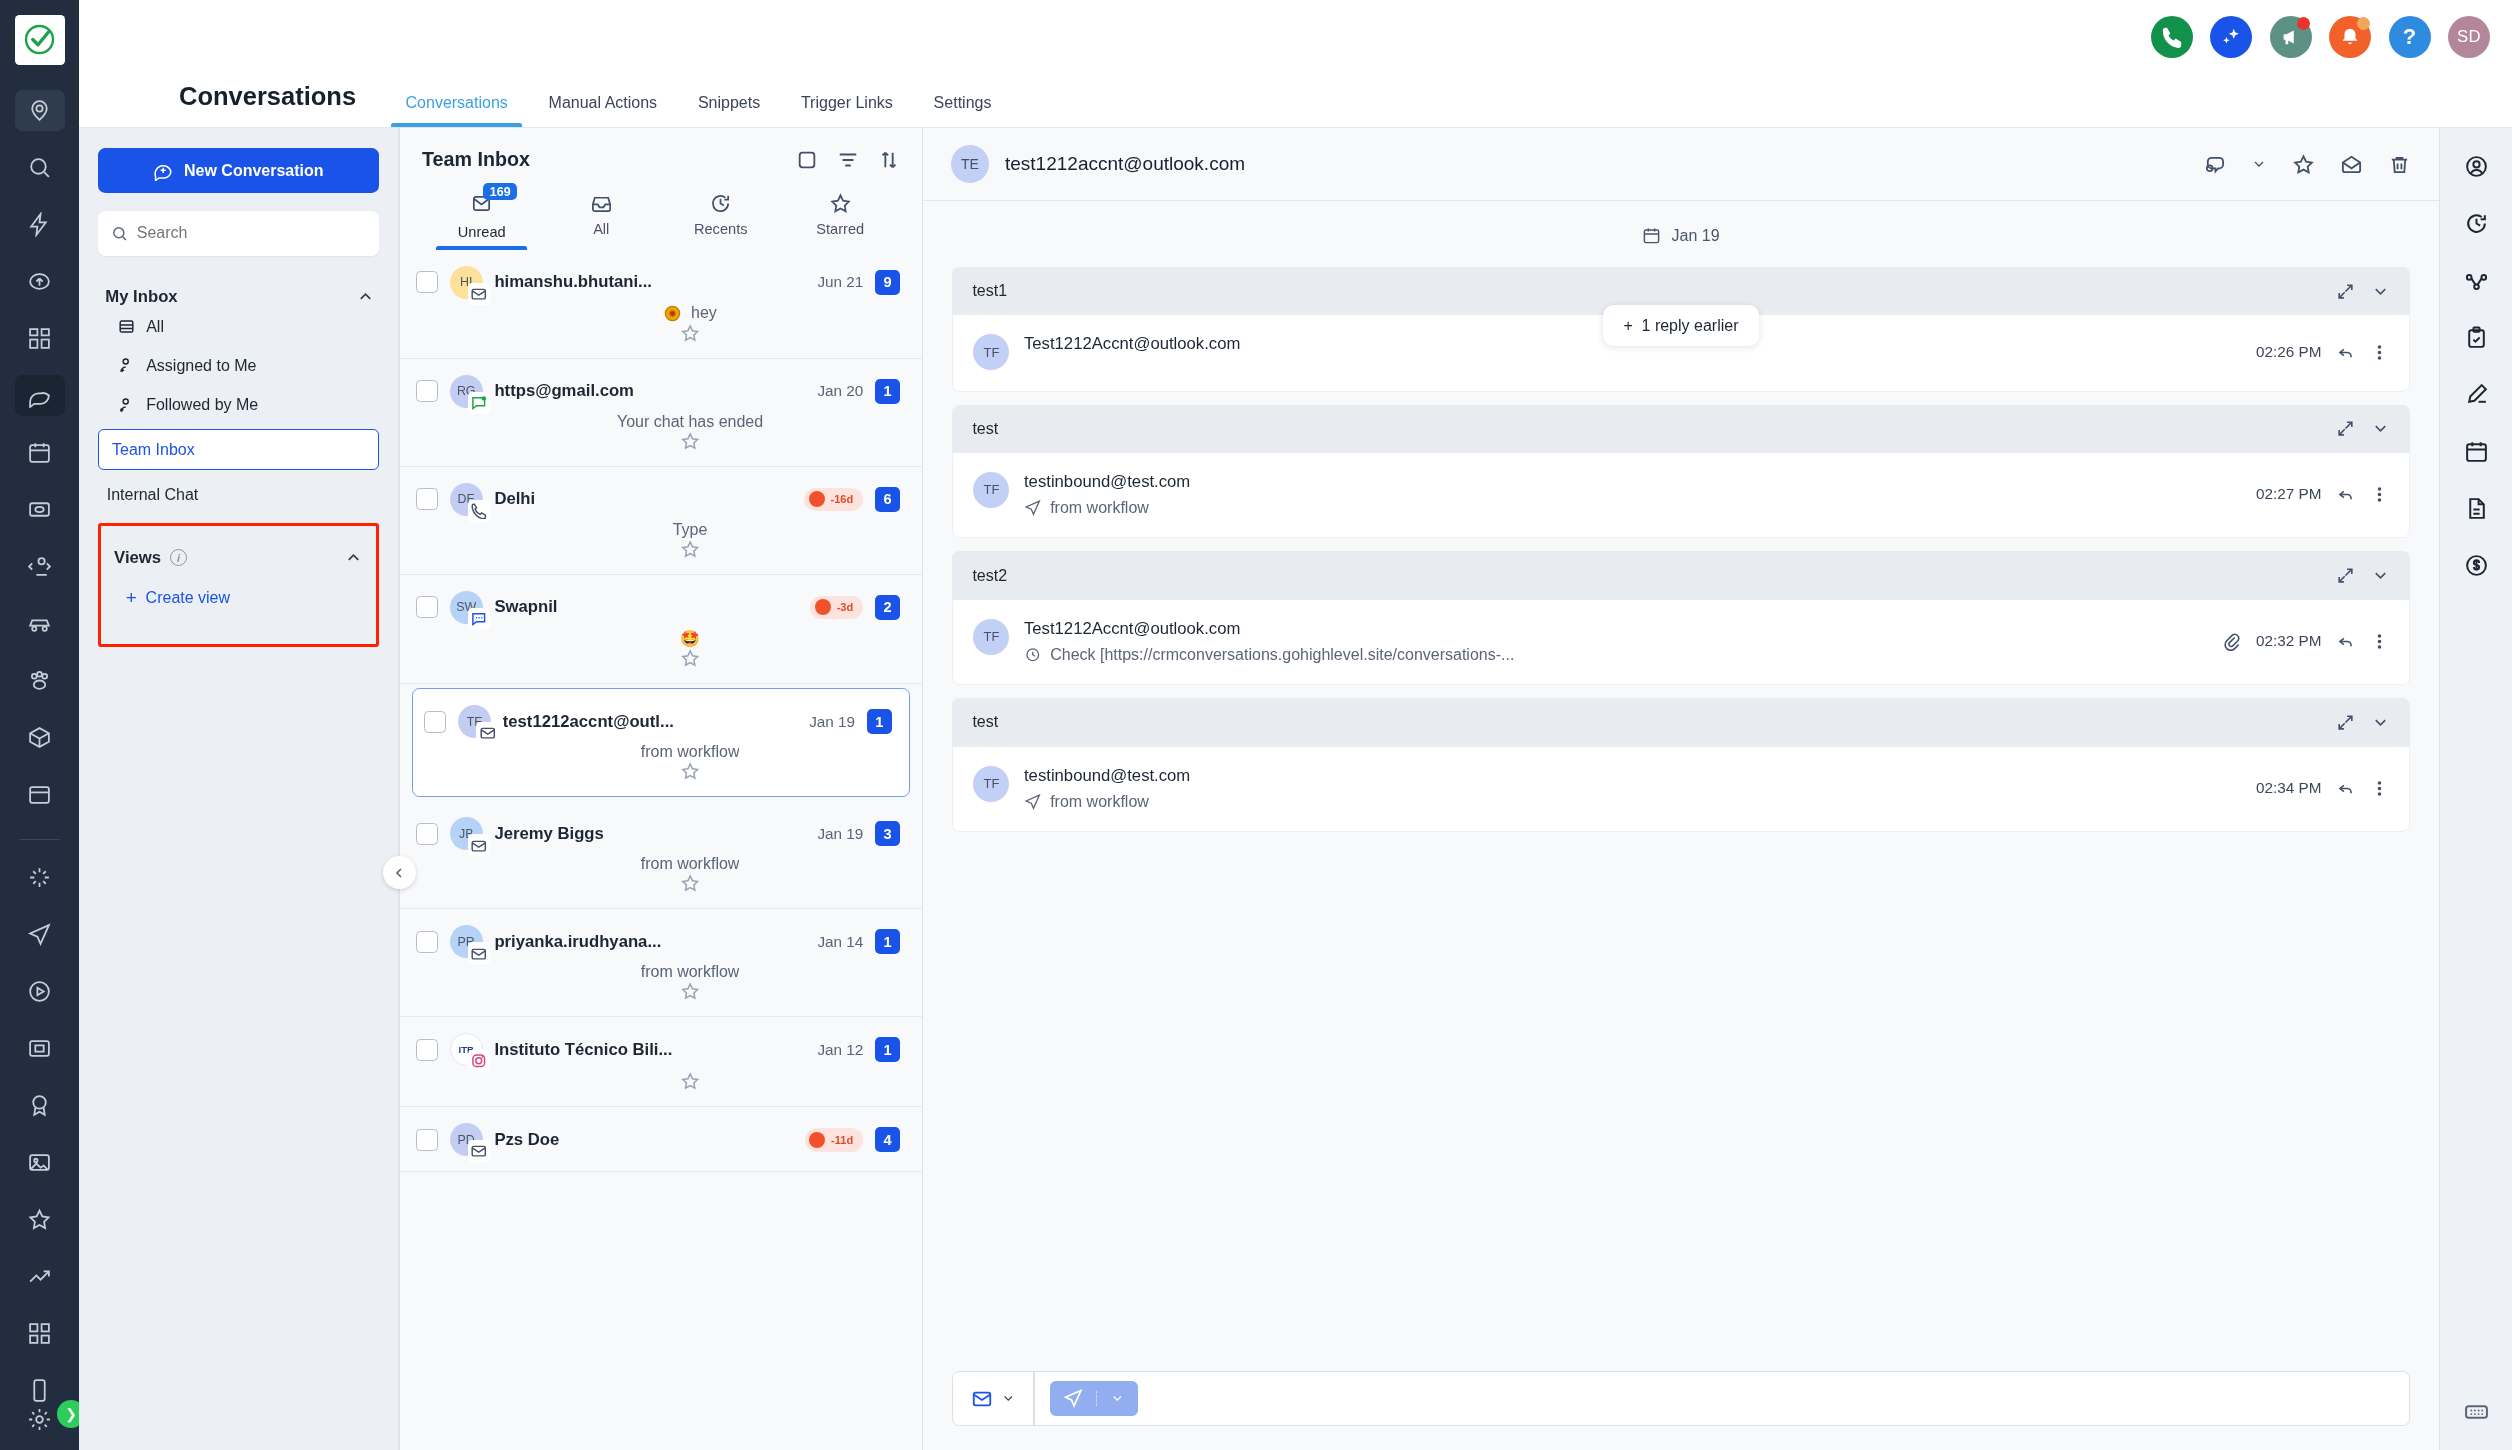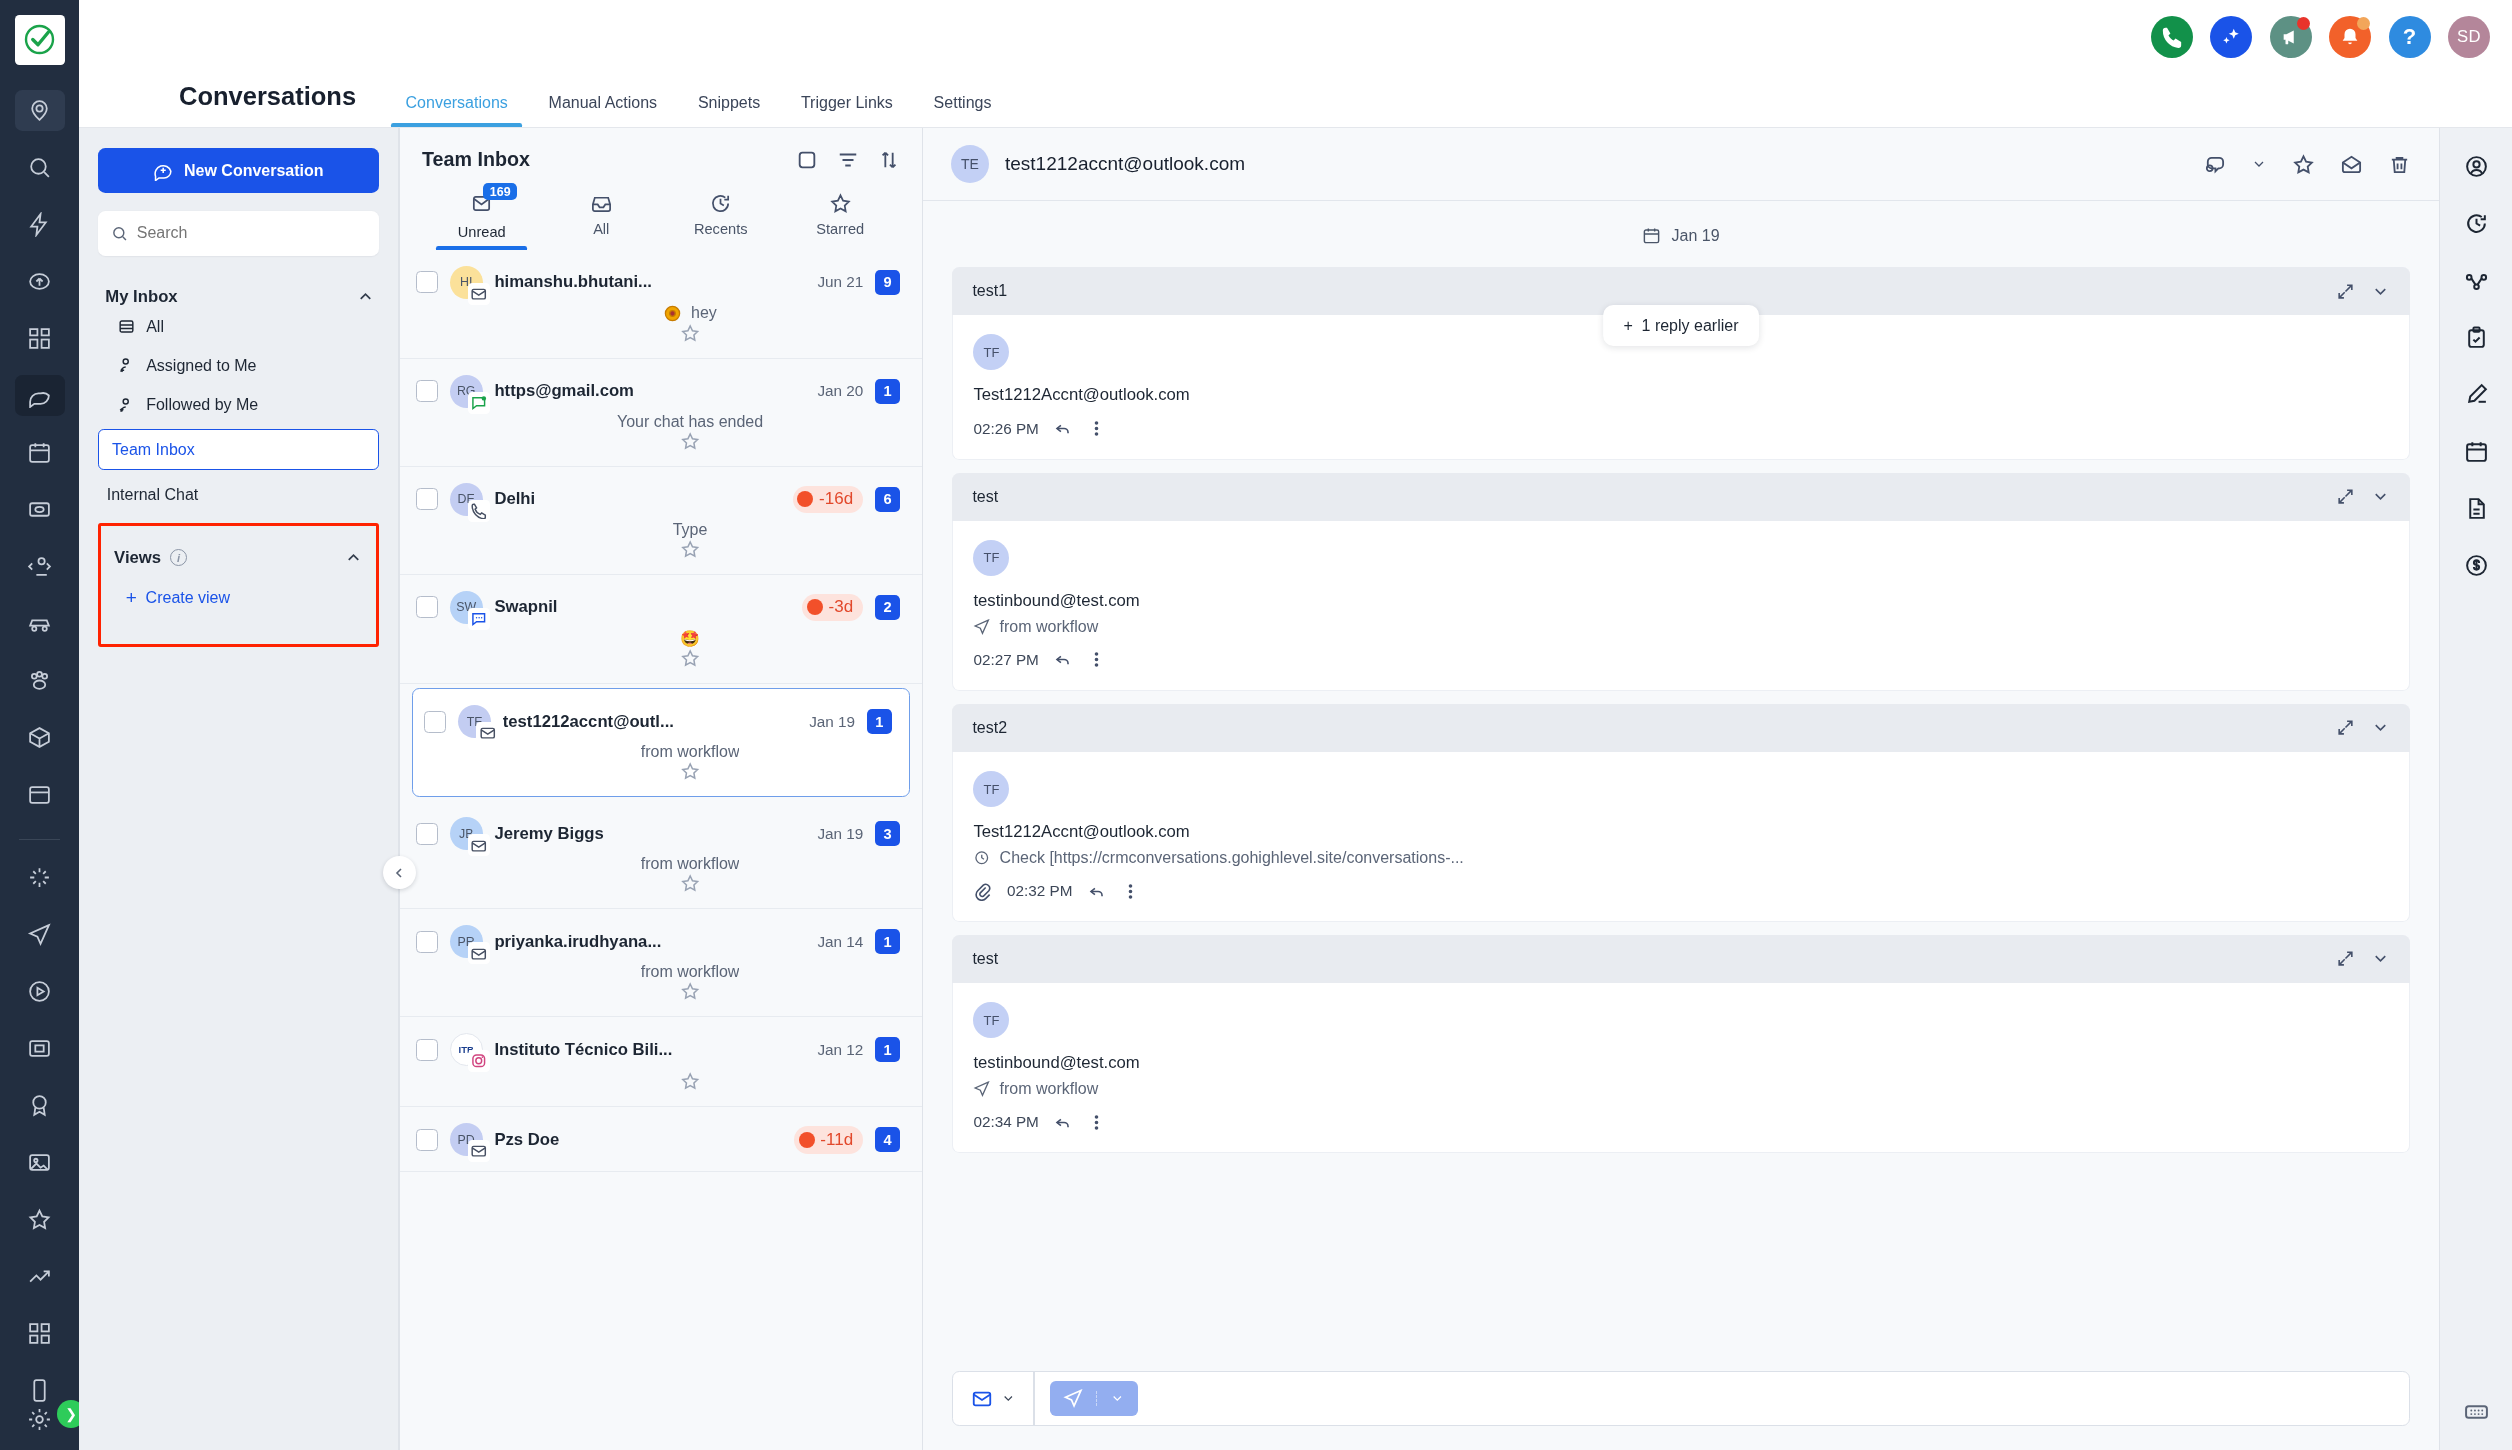--- a/index.html
+++ b/index.html
@@ -189,22 +189,22 @@
     justify-content: center;
   }
   .chan-badge svg { width: 17.5px; height: 17.5px; fill: none; stroke-width: 2; }
   .conv-name {
     flex: 1; font-size: 16.7px; font-weight: 700; color: #1d2633; white-space: nowrap;
     overflow: hidden; text-overflow: ellipsis; min-width: 0;
   }
   .conv-date { font-size: 15.3px; color: #5b6577; white-space: nowrap; }
   .overdue {
     background: #fde3dd; border-radius: 727px; padding: 3.6px 10.2px 3.6px 4.4px;
-    display: flex; align-items: center; gap: 5.8px; font-size: 17px; color: #e2482b;
-    font-weight: 400;
+    display: flex; align-items: center; gap: 5.8px; font-size: 11px; color: #e2482b;
+    font-weight: 700;
   }
   .overdue .dot { width: 16px; height: 16px; border-radius: 50%; background: #f2502a; }
   .count-badge {
     background: #1a53e8; color: #fff; font-size: 14.6px; font-weight: 600;
     border-radius: 5.1px; min-width: 25px; height: 25px; display: flex;
     align-items: center; justify-content: center; padding: 0 5.8px;
   }
   .conv-row2 {
     display: flex; align-items: center; justify-content: space-between;
     margin-top: 5px; padding-left: 67px; padding-right: 2.9px; flex-direction: column;
@@ -240,21 +240,21 @@
   .msg-group { margin-bottom: 13px; border-radius: 7.3px; overflow: visible; position: relative; }
   .msg-subject {
     background: #e8ebf0; padding: 14.6px 20.4px; display: flex; align-items: center;
     justify-content: space-between; font-size: 16px; color: #1d2633;
     border-radius: 7.3px 7.3px 0 0;
   }
   .msg-subject-ic { display: flex; align-items: center; gap: 16px; }
   .msg-subject-ic svg { width: 19px; height: 19px; stroke: #44506a; fill: none; stroke-width: 2; }
   .msg-body {
     background: #fff; padding: 19px 20.4px 20.4px 20.4px; display: flex; gap: 14.6px;
-    border-radius: 0 0 7.3px 7.3px; border: 0.7px solid #eceff4; border-top: none; flex-direction: column;
+    border-radius: 0 0 7.3px 7.3px; border: 0.7px solid #eceff4; border-top: none;
   }
   .msg-av {
     width: 36px; height: 36px; border-radius: 50%; background: #c3d0f5;
     display: flex; align-items: center; justify-content: center;
     font-size: 13px; color: #45506a; flex: 0 0 36px;
   }
   .msg-main { flex: 1; min-width: 0; }
   .msg-from { font-size: 16.7px; color: #1d2633; }
   .msg-prev { display: flex; align-items: center; gap: 8.7px; margin-top: 7.3px;
     font-size: 16px; color: #5b6577; white-space: nowrap; overflow: hidden; text-overflow: ellipsis; }

